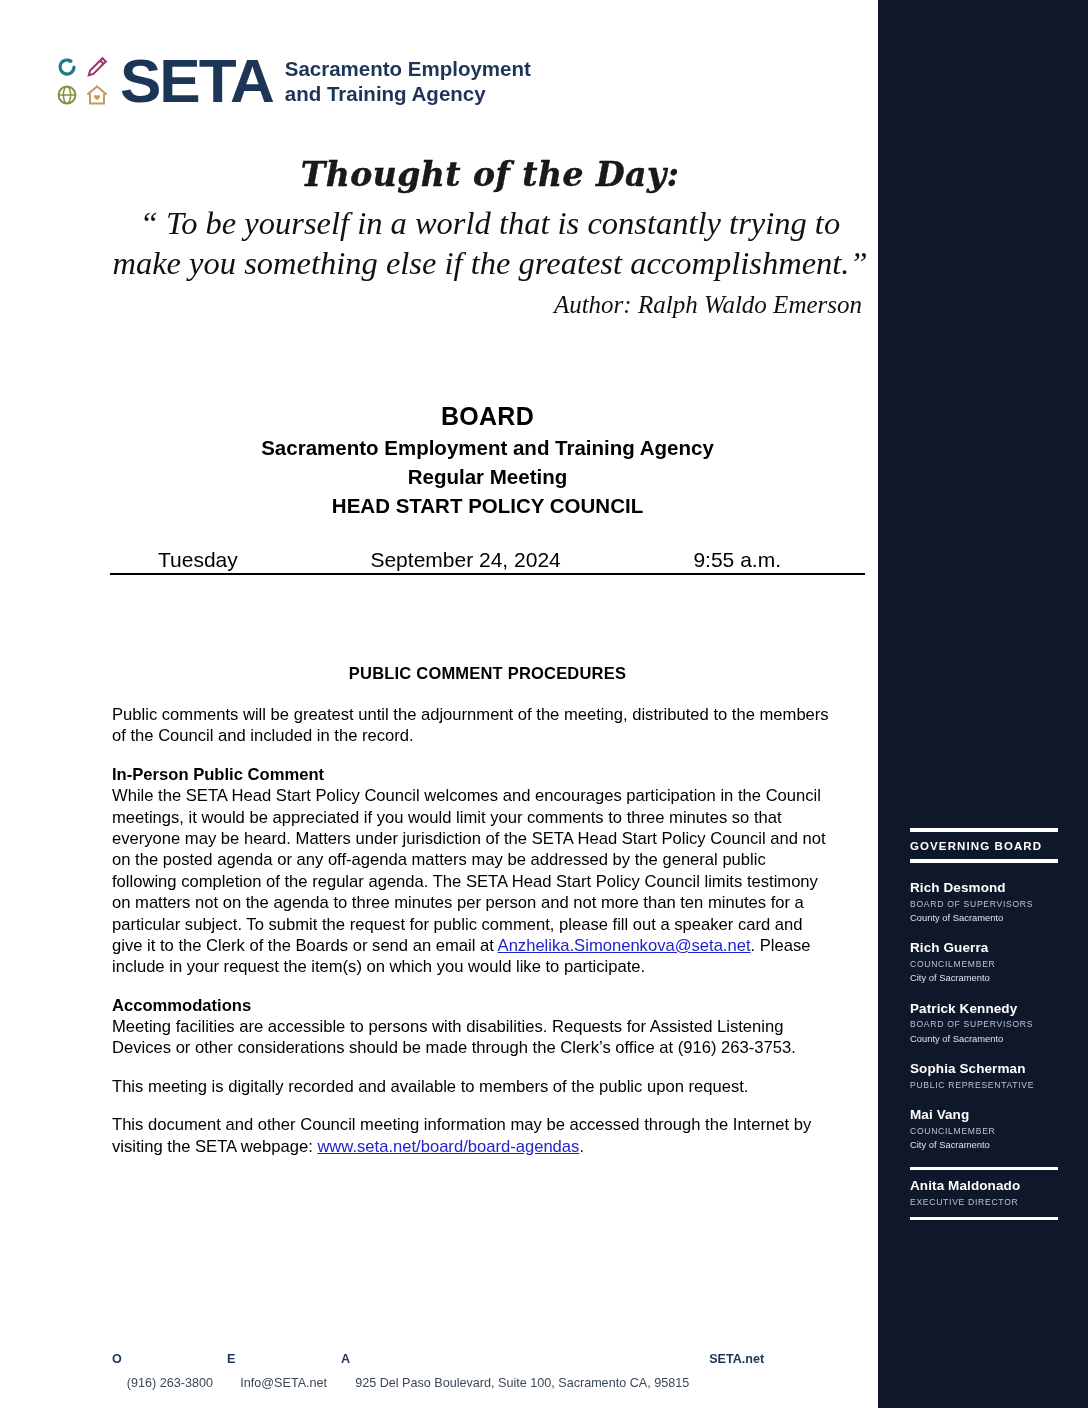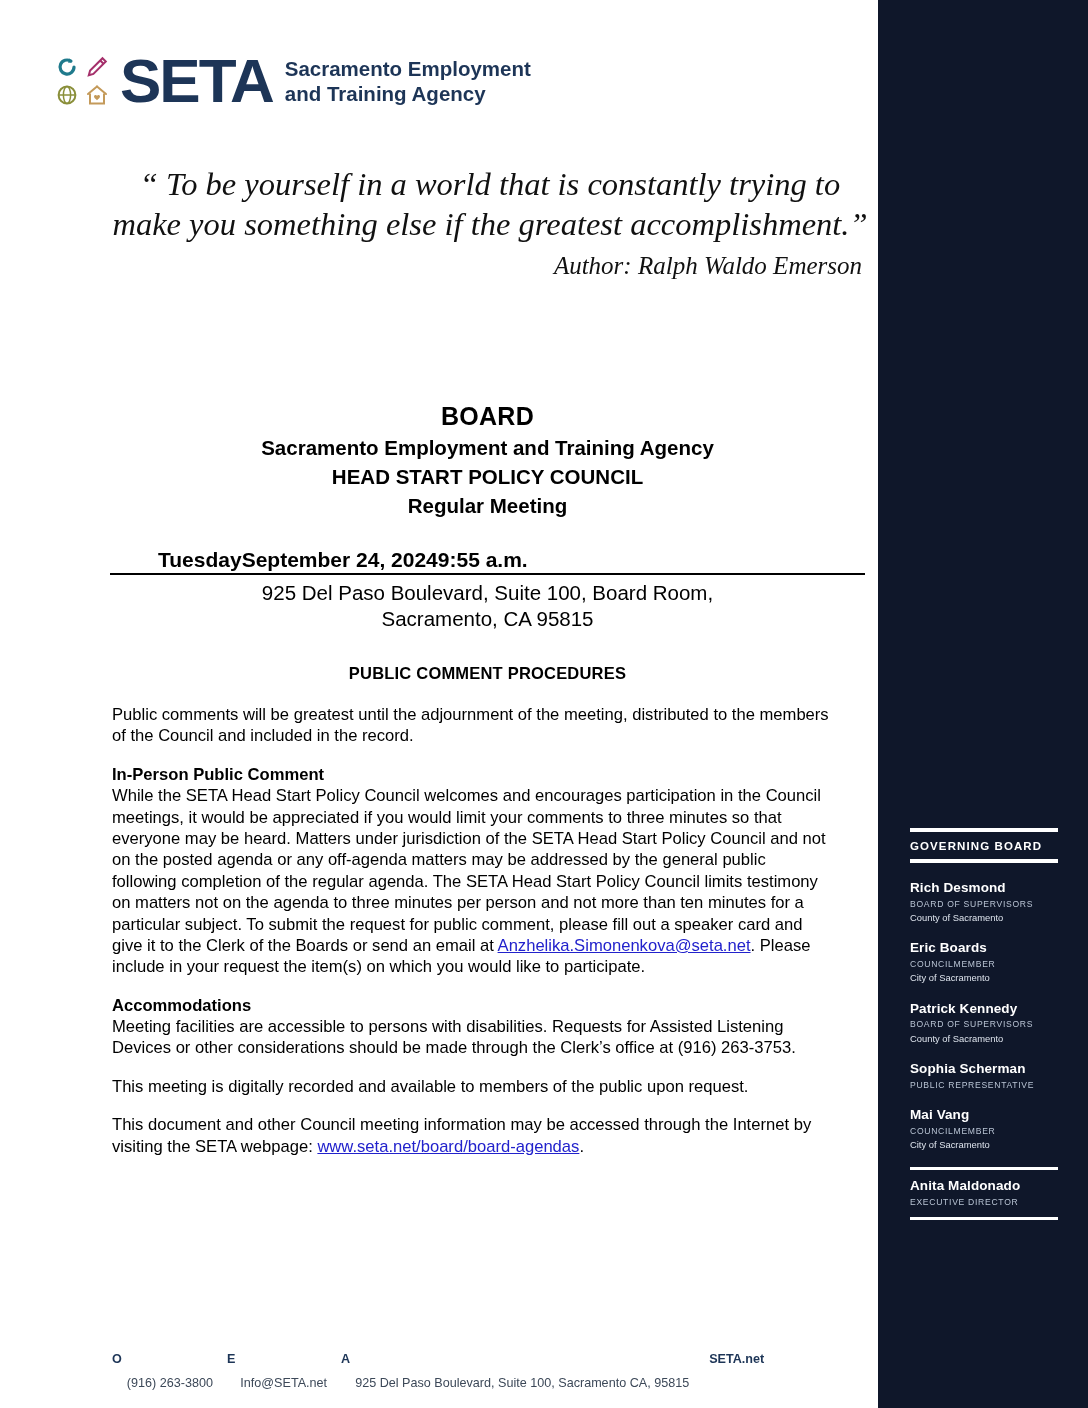--- a/index.html
+++ b/index.html
@@ -158,27 +158,27 @@
     font-weight: bold;
     letter-spacing: 0.3px;
   }
   .agenda-line {
     font-size: 20.5px;
     font-weight: bold;
     margin-top: 5px;
   }
   .meeting-row {
     display: flex;
-    justify-content: flex-start;
+    justify-content: space-between;
     align-items: flex-end;
     margin-top: 30px;
     border-bottom: 2.5px solid #000;
     padding-bottom: 1px;
     font-size: 21px;
-    font-weight: bold;
+    font-weight: normal;
   }
   .meeting-row .m-day { padding-left: 48px; }
   .meeting-row .m-time { padding-right: 84px; }
   .addr {
     font-size: 20.5px;
     line-height: 1.28;
     margin-top: 5px;
   }
 
   
@@ -246,21 +246,21 @@
 
       <div class="board-list">
 
         <div class="board-member">
           <div class="bm-name">Rich Desmond</div>
           <div class="bm-role">BOARD  OF  SUPERVISORS</div>
           <div class="bm-org">County of Sacramento</div>
         </div>
 
         <div class="board-member">
-          <div class="bm-name">Eric Boards</div>
+          <div class="bm-name">Rich Guerra</div>
           <div class="bm-role">COUNCILMEMBER</div>
           <div class="bm-org">City of Sacramento</div>
         </div>
 
         <div class="board-member">
           <div class="bm-name">Patrick Kennedy</div>
           <div class="bm-role">BOARD  OF  SUPERVISORS</div>
           <div class="bm-org">County of Sacramento</div>
         </div>
 
@@ -317,40 +317,37 @@
       </span>
     </div>
     <div class="logo-word">SETA</div>
     <div class="logo-sub">
       <div>Sacramento Employment</div>
       <div>and Training Agency</div>
     </div>
   </div>
 
   <div class="thought">
+    <div class="thought-title">Thought of the Day:</div>
     <div class="quote">“ To be yourself in a world that is constantly trying to make you something else if the greatest accomplishment.”</div>
     <div class="quote-author">Author: Ralph Waldo Emerson</div>
   </div>
 
   <div class="agenda">
     <div class="agenda-word">BOARD</div>
     <div class="agenda-line">Sacramento Employment and Training Agency</div>
+    <div class="agenda-line">Regular Meeting</div>
     <div class="agenda-line">HEAD START POLICY COUNCIL</div>
-    <div class="agenda-line">Regular Meeting</div>
 
     <div class="meeting-row">
       <span class="m-day">Tuesday</span>
       <span class="m-date">September 24, 2024</span>
       <span class="m-time">9:55 a.m.</span>
     </div>
 
-    <div class="addr">
-      <div>925 Del Paso Boulevard, Suite 100, Board Room,</div>
-      <div>Sacramento, CA 95815</div>
-    </div>
   </div>
 
   <div class="pc-title">PUBLIC COMMENT PROCEDURES</div>
 
   <div class="body">
 
     <p>Public comments will be greatest until the adjournment of the meeting, distributed to the members of the Council and included in the record.</p>
 
     <p class="h">In-Person Public Comment</p>
     <p><span>While the SETA Head Start Policy Council welcomes and encourages participation in the Council meetings, it would be appreciated if you would limit your comments to three minutes so that everyone may be heard. Matters under jurisdiction of the SETA Head Start Policy Council and not on the posted agenda or any off-agenda matters may be addressed by the general public following completion of the regular agenda. The SETA Head Start Policy Council limits testimony on matters not on the agenda to three minutes per person and not more than ten minutes for a particular subject. To submit the request for public comment, please fill out a speaker card and give it to the Clerk of the Boards or send an email at </span><a href="#">Anzhelika.Simonenkova@seta.net</a><span>. Please include in your request the item(s) on which you would like to participate.</span></p>

